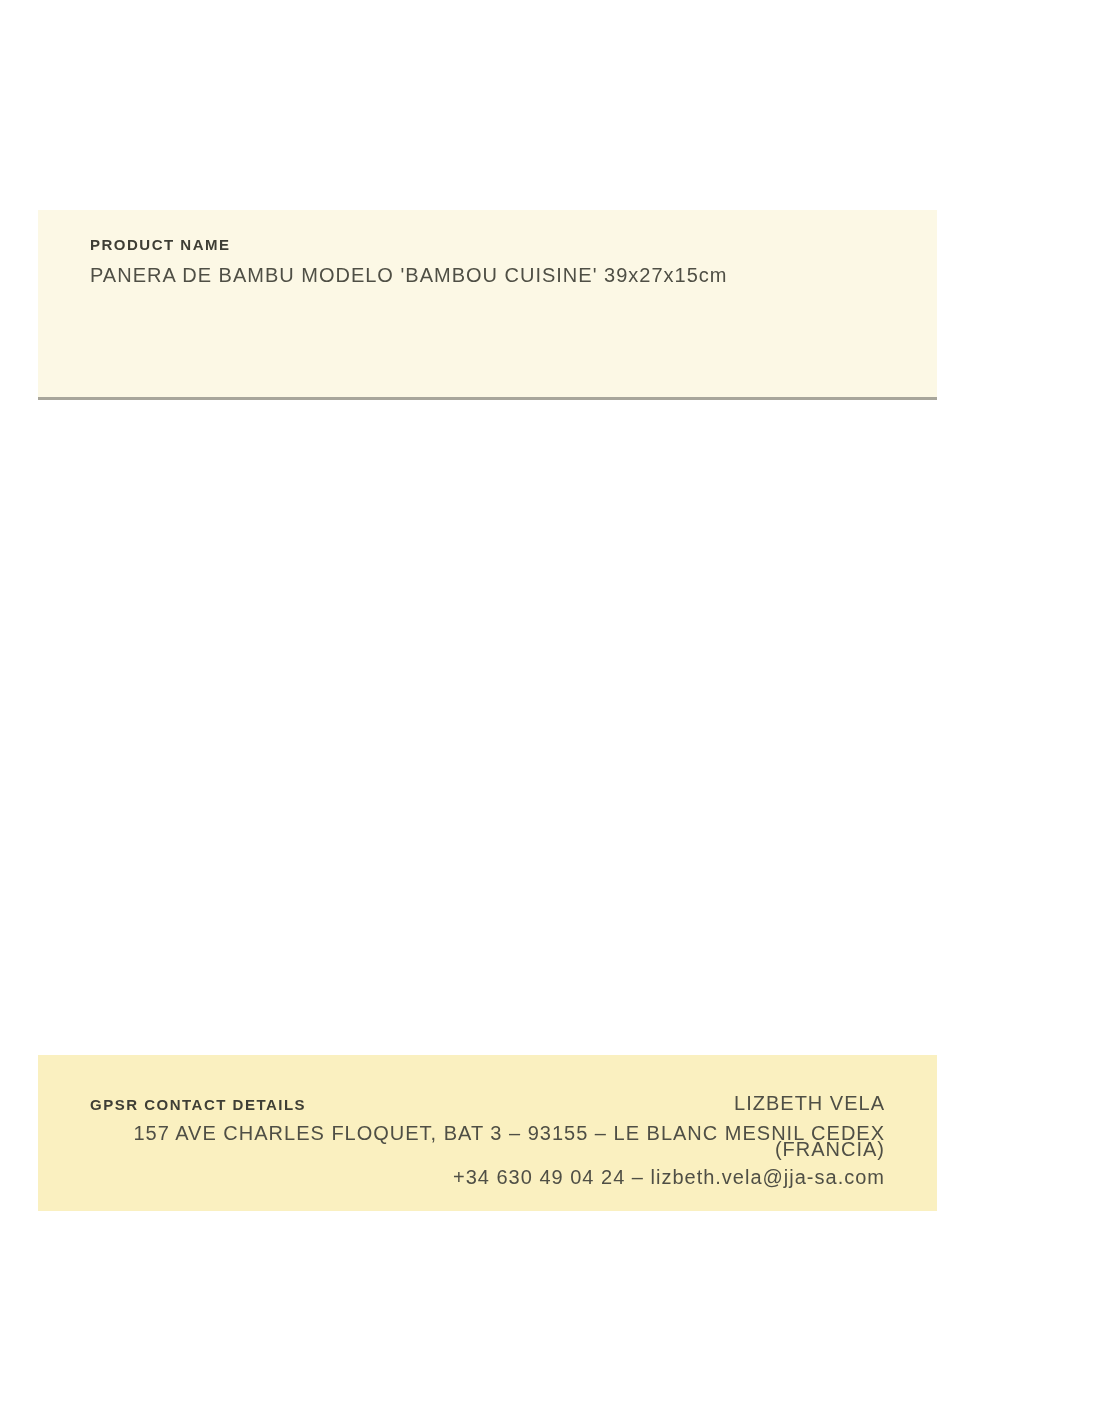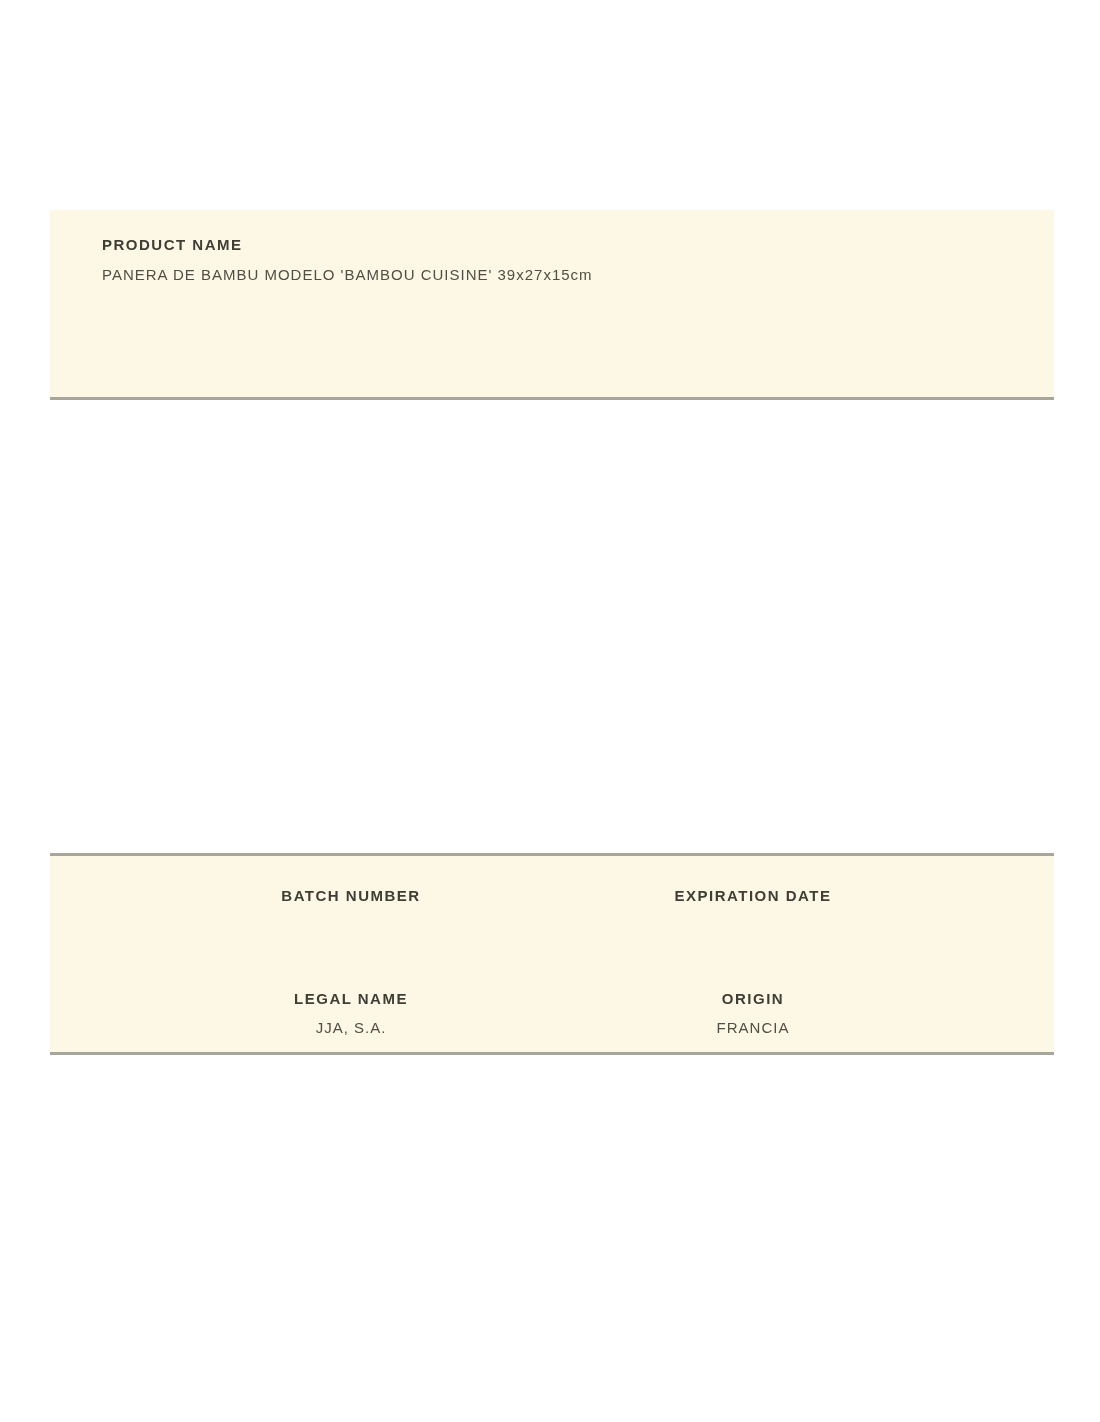--- a/index.html
+++ b/index.html
@@ -12,22 +12,22 @@
     overflow: hidden;
   }
   .sheet {
     position: relative;
     width: 1100px;
     height: 1422px;
     background: #ffffff;
   }
   .panel {
     position: absolute;
-    left: 50px;
-    width: 1004px;
+    left: 38px;
+    width: 899px;
     box-sizing: border-box;
   }
   .cream { background: #fcf8e5; }
   .yellow { background: #faf0c0; }
 
   .section-product {
     top: 210px;
     height: 190px;
     padding: 27px 52px 0 52px;
     border-bottom: 3px solid #a8a69b;
@@ -48,21 +48,21 @@
   }
 
   .label {
     font-size: 15px;
     line-height: 16px;
     font-weight: 700;
     letter-spacing: 1.5px;
     color: #3e3e35;
   }
   .value {
-    font-size: 15px;
+    font-size: 20px;
     line-height: 16px;
     font-weight: 400;
     letter-spacing: 1px;
     color: #4f4f45;
   }
   .field-gap { margin-top: 14px; }
   .block-gap { margin-top: 46px; }
 
   .col { display: flex; flex-direction: column; align-items: center; text-align: center; }
   .col .empty-value { height: 74px; }
@@ -85,29 +85,23 @@
 
   <section class="panel cream section-product">
     <div>
       <div class="label">PRODUCT NAME</div>
       <div class="value field-gap">PANERA DE BAMBU MODELO 'BAMBOU CUISINE' 39x27x15cm</div>
     </div>
   </section>
 
   <div></div>
 
-  <section class="panel cream section-batch">
-    <div class="col">
-      <div class="label">BATCH NUMBER</div>
-      <div class="value empty-value"></div>
-      <div class="label">LEGAL NAME</div>
-      <div class="value">JJA, S.A.</div>
+
+  <section class="panel yellow section-contact">
+    <div class="contact-row-1">
+      <div class="label">GPSR CONTACT DETAILS</div>
+      <div class="value">LIZBETH VELA</div>
     </div>
-    <div class="col">
-      <div class="label">EXPIRATION DATE</div>
-      <div class="value empty-value"></div>
-      <div class="label">ORIGIN</div>
-      <div class="value">FRANCIA</div>
-    </div>
+    <div class="value contact-row">157 AVE CHARLES FLOQUET, BAT 3 – 93155 – LE BLANC MESNIL CEDEX (FRANCIA)</div>
+    <div class="value contact-row">+34 630 49 04 24 – lizbeth.vela@jja-sa.com</div>
   </section>
-
 
 </div>
 
 </body></html>

